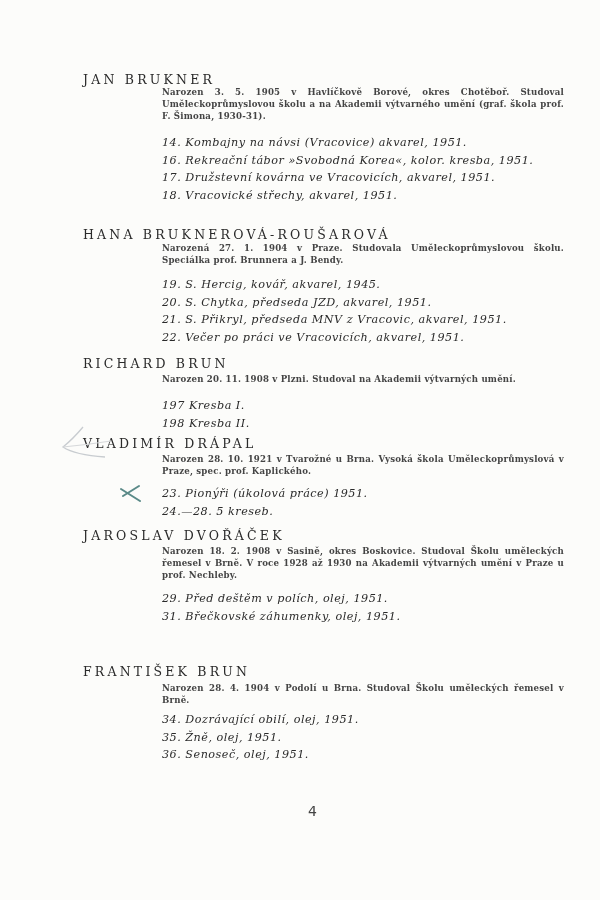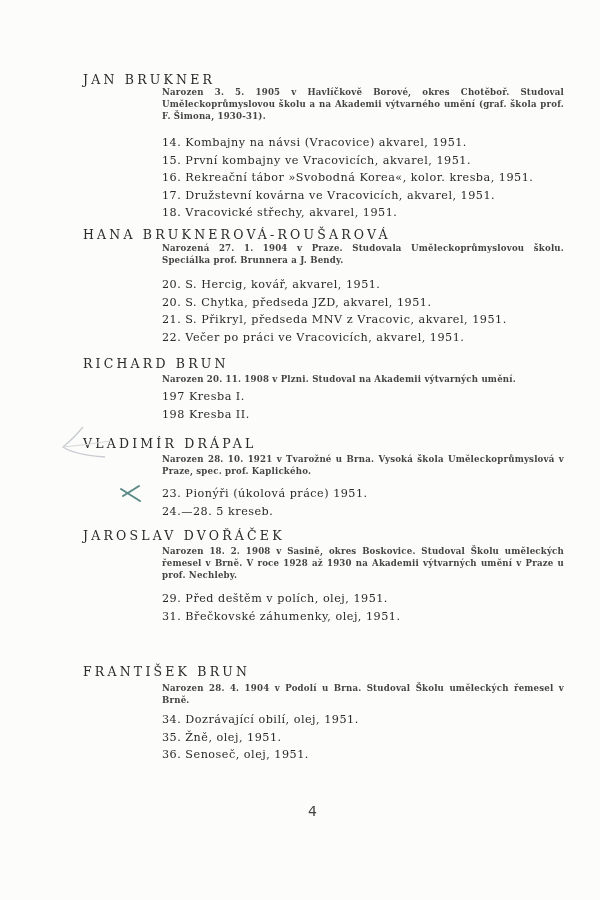--- a/index.html
+++ b/index.html
@@ -12,61 +12,60 @@
   .name {
     position: absolute; left: 83px; font-size: 12.5px; letter-spacing: 3.2px;
     color: #2a2a2a; white-space: nowrap;
   }
   .bio {
     position: absolute; left: 162px; width: 402px; font-size: 8.6px; line-height: 12.2px;
     color: #444; text-align: justify; letter-spacing: 0.2px; font-weight: bold;
   }
   .works { position: absolute; left: 162px; margin: 0; padding: 0; list-style: none; }
   .works li {
-    font-size: 11.2px; line-height: 17.5px; color: #2a2a2a;
+    font-style: italic; font-size: 11.2px; line-height: 17.5px; color: #2a2a2a;
     white-space: nowrap; letter-spacing: 0.5px;
   }
   .page-number {
     position: absolute; left: 308px; top: 803px; font-size: 14px; color: #444;
     font-family: "DejaVu Sans", sans-serif;
   }
   .pencil-mark { position: absolute; }
 </style>
 </head>
 <body>
 
 <div class="page">
 
   <section class="artist">
     <div class="name" style="top:72px">JAN BRUKNER</div>
     <div class="bio" style="top:86px">Narozen 3. 5. 1905 v Havlíčkově Borové, okres Chotěboř. Studoval Uměleckoprůmyslovou školu a na Akademii výtvarného umění (graf. škola prof. F. Šimona, 1930-31).</div>
     <ul class="works" style="top:134px">
       <li>14. Kombajny na návsi (Vracovice) akvarel, 1951.</li>
-      <li>15. První kombajny ve Vracovicích, akvarel, 1951.</li>
       <li>16. Rekreační tábor »Svobodná Korea«, kolor. kresba, 1951.</li>
       <li>17. Družstevní kovárna ve Vracovicích, akvarel, 1951.</li>
       <li>18. Vracovické střechy, akvarel, 1951.</li>
     </ul>
   </section>
 
   <section class="artist">
     <div class="name" style="top:227px">HANA BRUKNEROVÁ-ROUŠAROVÁ</div>
     <div class="bio" style="top:242px">Narozená 27. 1. 1904 v Praze. Studovala Uměleckoprůmyslovou školu. Speciálka prof. Brunnera a J. Bendy.</div>
     <ul class="works" style="top:276px">
-      <li>20. S. Hercig, kovář, akvarel, 1951.</li>
+      <li>19. S. Hercig, kovář, akvarel, 1945.</li>
       <li>20. S. Chytka, předseda JZD, akvarel, 1951.</li>
       <li>21. S. Přikryl, předseda MNV z Vracovic, akvarel, 1951.</li>
       <li>22. Večer po práci ve Vracovicích, akvarel, 1951.</li>
     </ul>
   </section>
 
   <section class="artist">
     <div class="name" style="top:356px">RICHARD BRUN</div>
     <div class="bio" style="top:373px; width:420px;">Narozen 20. 11. 1908 v Plzni. Studoval na Akademii výtvarných umění.</div>
-    <ul class="works" style="top:388px">
+    <ul class="works" style="top:397px">
       <li>197 Kresba I.</li>
       <li>198 Kresba II.</li>
     </ul>
   </section>
 
   <section class="artist">
     <div class="name" style="top:436px">VLADIMÍR DRÁPAL</div>
     <div class="bio" style="top:453px">Narozen 28. 10. 1921 v Tvarožné u Brna. Vysoká škola Uměleckoprůmyslová v Praze, spec. prof. Kaplického.</div>
     <ul class="works" style="top:485px">
       <li>23. Pionýři (úkolová práce) 1951.</li>

